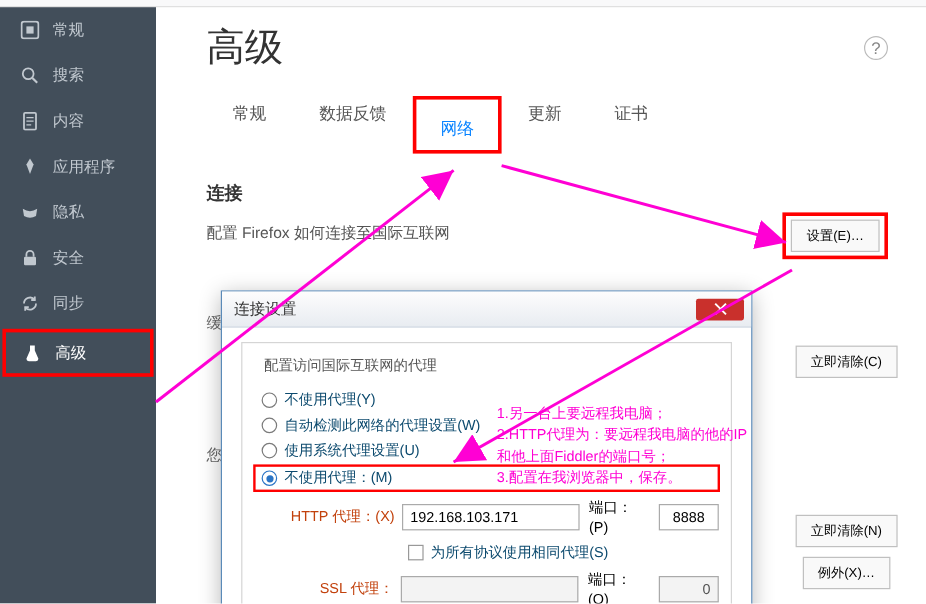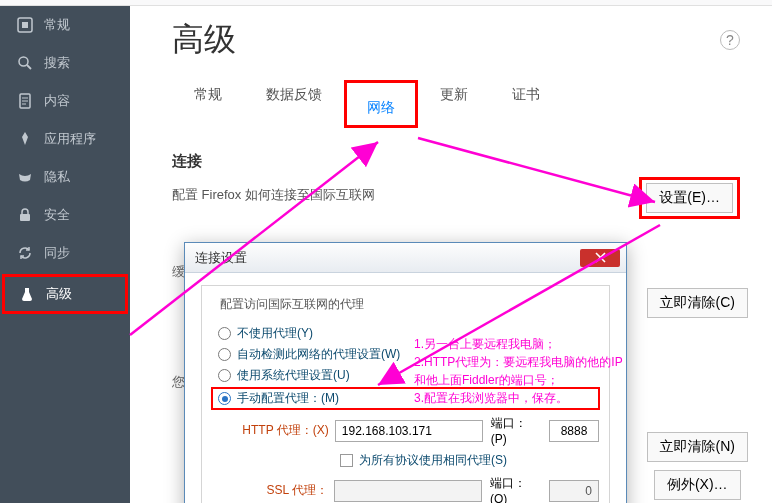--- a/index.html
+++ b/index.html
@@ -24,21 +24,21 @@
 
   .tabs { display:flex; gap:0; margin-bottom:24px; }
   .tab { padding: 6px 22px 10px; color:#555; cursor:pointer; font-size:14px;}
   .tab.selected { color:#0a84ff; border-bottom:3px solid #ff9500; }
   .tab.hl { border:3px solid #ff0000; padding:16px 20px 8px;}
 
   .section-heading { font-size:15px; font-weight:bold; margin-bottom:6px; color:#333;}
   .section-desc { font-size:13px; color:#555; margin-bottom:6px;}
   .row { display:flex; justify-content:space-between; align-items:center; }
 
-  .btn { background:#f9f9f9; border:1px solid #c0c0c0; padding:5px 12px; font-size:14px; cursor:pointer; white-space:nowrap;}
+  .btn { background:#f9f9f9; border:1px solid #c0c0c0; padding:5px 12px; font-size:11px; cursor:pointer; white-space:nowrap;}
   .btn-hl { border:3px solid #ff0000; padding:3px 4px;}
 
   .hidden-label { color:#666; font-size:13px;}
 
   
   .dialog { position:absolute; left:184px; top:242px; width:443px; background:#fff; border:1px solid #5a8ab8; box-shadow:0 4px 18px rgba(0,0,0,.3); z-index:10;}
   .dlg-titlebar { height:30px; background:linear-gradient(#fdfdfd,#e8ecf1); display:flex; align-items:center; justify-content:space-between; padding:0 6px 0 10px; border-bottom:1px solid #c9d3de;}
   .dlg-title { font-size:13px; color:#333;}
   .dlg-close { width:40px; height:18px; background:#c9302c; border-radius:2px; display:flex; align-items:center; justify-content:center; color:#fff; font-size:12px; cursor:pointer;}
   .dlg-body { padding:12px 16px 4px 16px; }
@@ -203,21 +203,21 @@
       <label class="radio-row">
         <span class="radio-circle"></span>
         <span>自动检测此网络的代理设置(W)</span>
       </label>
       <label class="radio-row">
         <span class="radio-circle"></span>
         <span>使用系统代理设置(U)</span>
       </label>
       <label class="radio-row hl">
         <span class="radio-circle checked"></span>
-        <span>手动配置代理：(M)</span>
+        <span>不使用代理：(M)</span>
       </label>
 
       <div class="proxy-row">
         <span class="lbl">HTTP 代理：(X)</span>
         <input type="text" style="width: 148px;" value="192.168.103.171">
         <span class="sep">端口：(P)</span>
         <input type="text" style="width: 50px; text-align: center;" value="8888">
       </div>
       <div class="chk-row">
         <span class="chkbox"></span>

